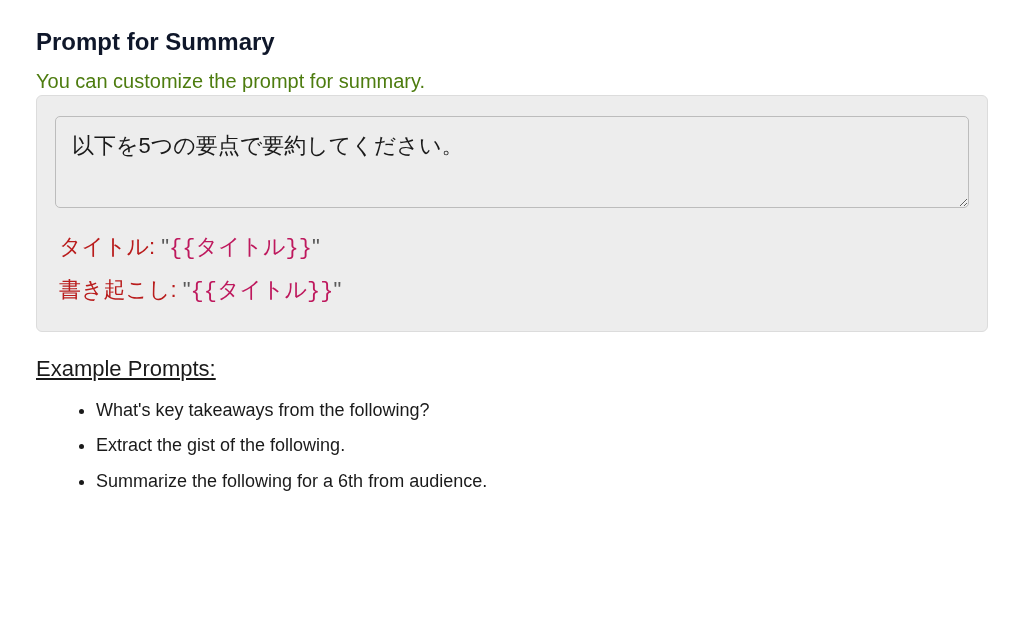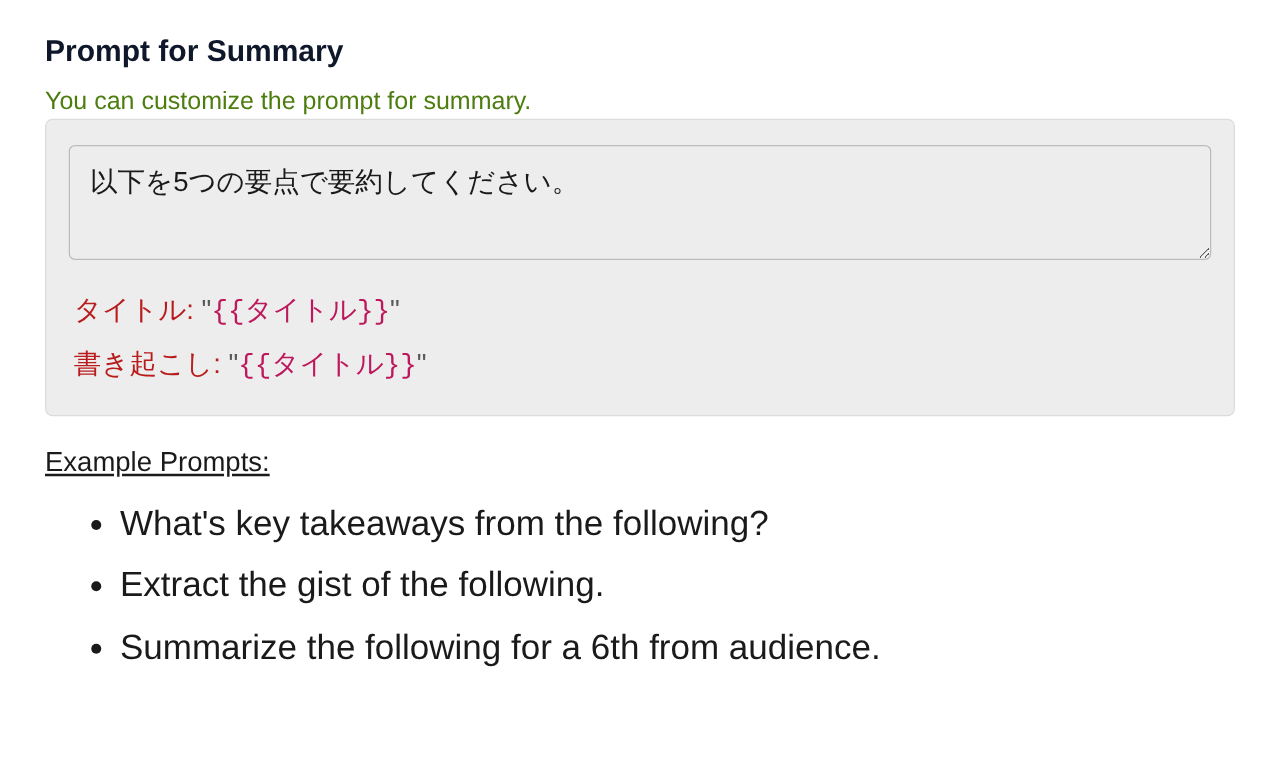--- a/index.html
+++ b/index.html
@@ -72,21 +72,21 @@
     .examples-heading {
       font-size: 22px;
       font-weight: 400;
       margin-bottom: 16px;
       color: #1a1a1a;
       text-decoration: underline;
     }
     .examples-list {
       list-style: disc;
       padding-left: 60px;
-      font-size: 28px;
+      font-size: 18px;
       color: #1a1a1a;
     }
     .examples-list li {
       margin-bottom: 10px;
       line-height: 1.4;
     }
   </style>
 </head>
 <body>
 

